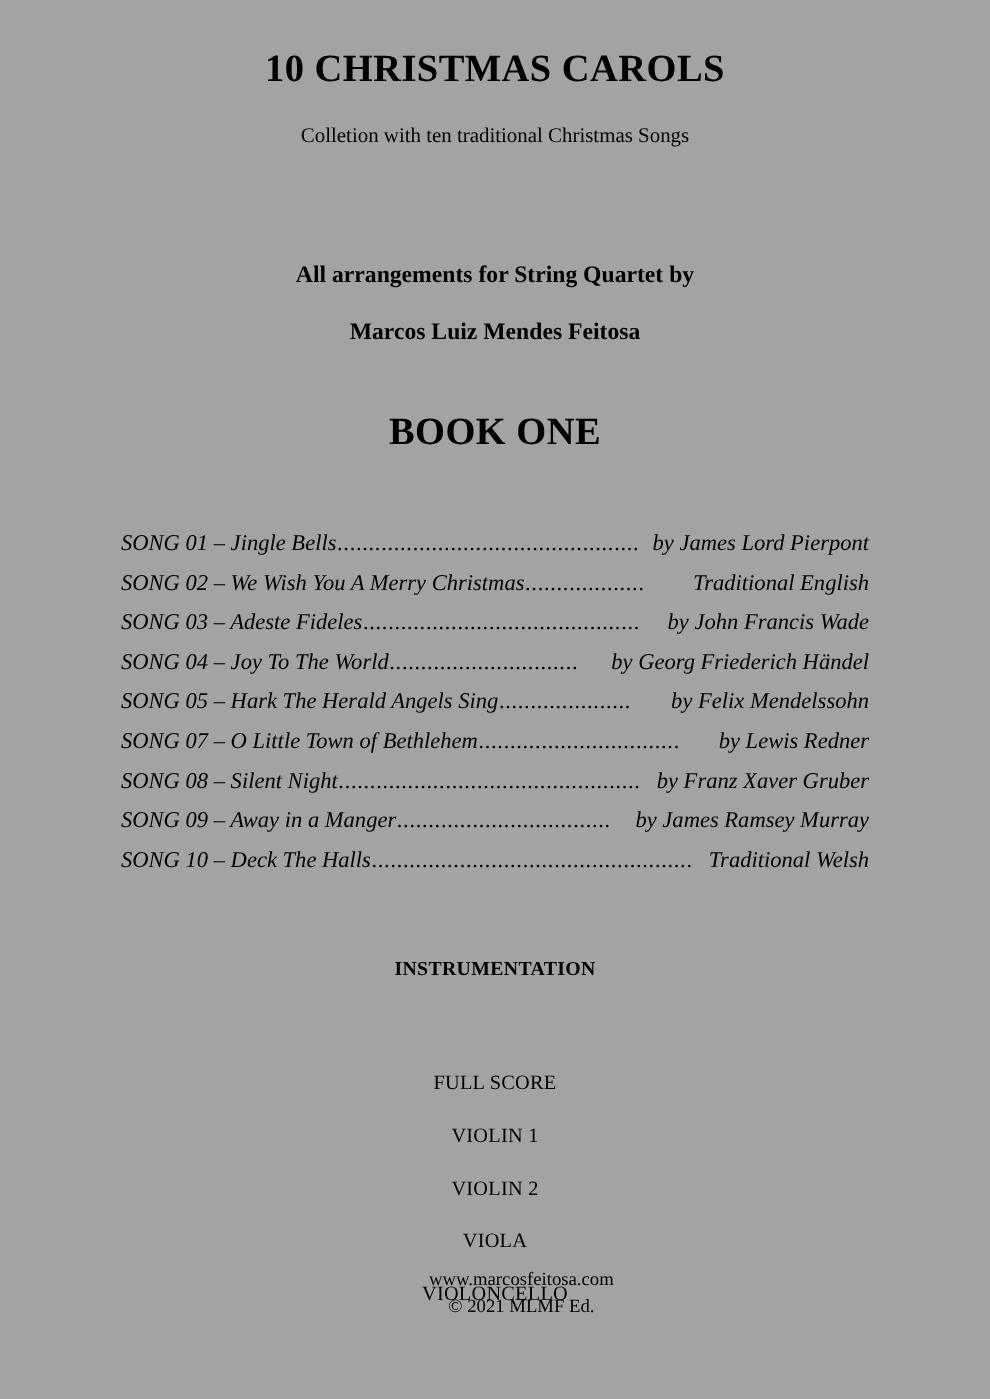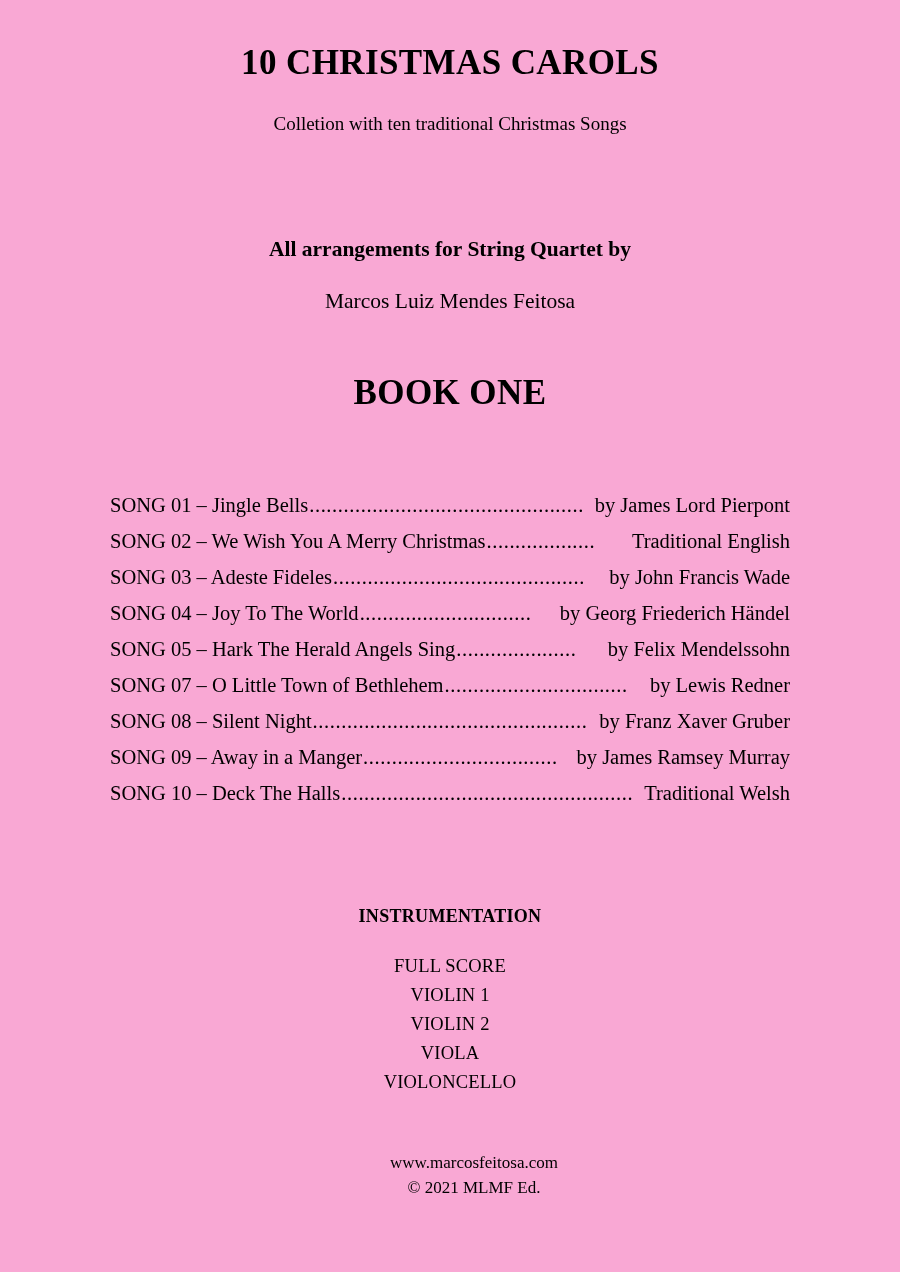--- a/index.html
+++ b/index.html
@@ -11,21 +11,21 @@
     height: 1272px;
     background: #ffffff;
     font-family: "Liberation Serif", "DejaVu Serif", serif;
     color: #000000;
     overflow: hidden;
   }
   .page {
     position: relative;
     width: 900px;
     height: 1272px;
-    background: #f9a8d4;
+    background: #a3a3a3;
   }
 
   
   .doc-title {
     position: absolute;
     top: 42px;
     left: 0;
     width: 900px;
     text-align: center;
     font-size: 35px;
@@ -55,21 +55,21 @@
     font-weight: bold;
     line-height: 28px;
   }
   .arranger-name {
     position: absolute;
     top: 287px;
     left: 0;
     width: 900px;
     text-align: center;
     font-size: 21.5px;
-    font-weight: normal;
+    font-weight: bold;
     line-height: 28px;
   }
 
   
   .book-title {
     position: absolute;
     top: 372px;
     left: 0;
     width: 900px;
     text-align: center;
@@ -78,20 +78,21 @@
     letter-spacing: 0.4px;
     line-height: 42px;
   }
 
   
   .song-list {
     position: absolute;
     top: 476px;
     left: 110px;
     width: 680px;
+    font-style: italic;
   }
   .song-row {
     display: flex;
     align-items: baseline;
     width: 680px;
     height: 36px;
     font-size: 20.5px;
     line-height: 36px;
     white-space: nowrap;
   }
@@ -102,47 +103,47 @@
     flex: 1 1 auto;
     overflow: hidden;
     white-space: nowrap;
     font-size: 20.5px;
     letter-spacing: 0.6px;
     padding: 0 1px;
   }
   .song-author {
     flex: 0 0 auto;
     text-align: right;
-    margin-top: 11px;
   }
 
   
   .instr-heading {
     position: absolute;
-    top: 904px;
+    top: 868px;
     left: 0;
     width: 900px;
     text-align: center;
     font-size: 18px;
     font-weight: bold;
     letter-spacing: 0.3px;
     line-height: 24px;
   }
   .instr-list {
     position: absolute;
     top: 952px;
     left: 0;
     width: 900px;
     text-align: center;
   }
   .instr-item {
     font-size: 18.5px;
     font-weight: normal;
     line-height: 29px;
     letter-spacing: 0.2px;
+    margin-top: 19px;
   }
 
   
   .footer {
     position: absolute;
     top: 1150px;
     left: 0;
     width: 900px;
     text-align: center;
     margin-left: 24px;

